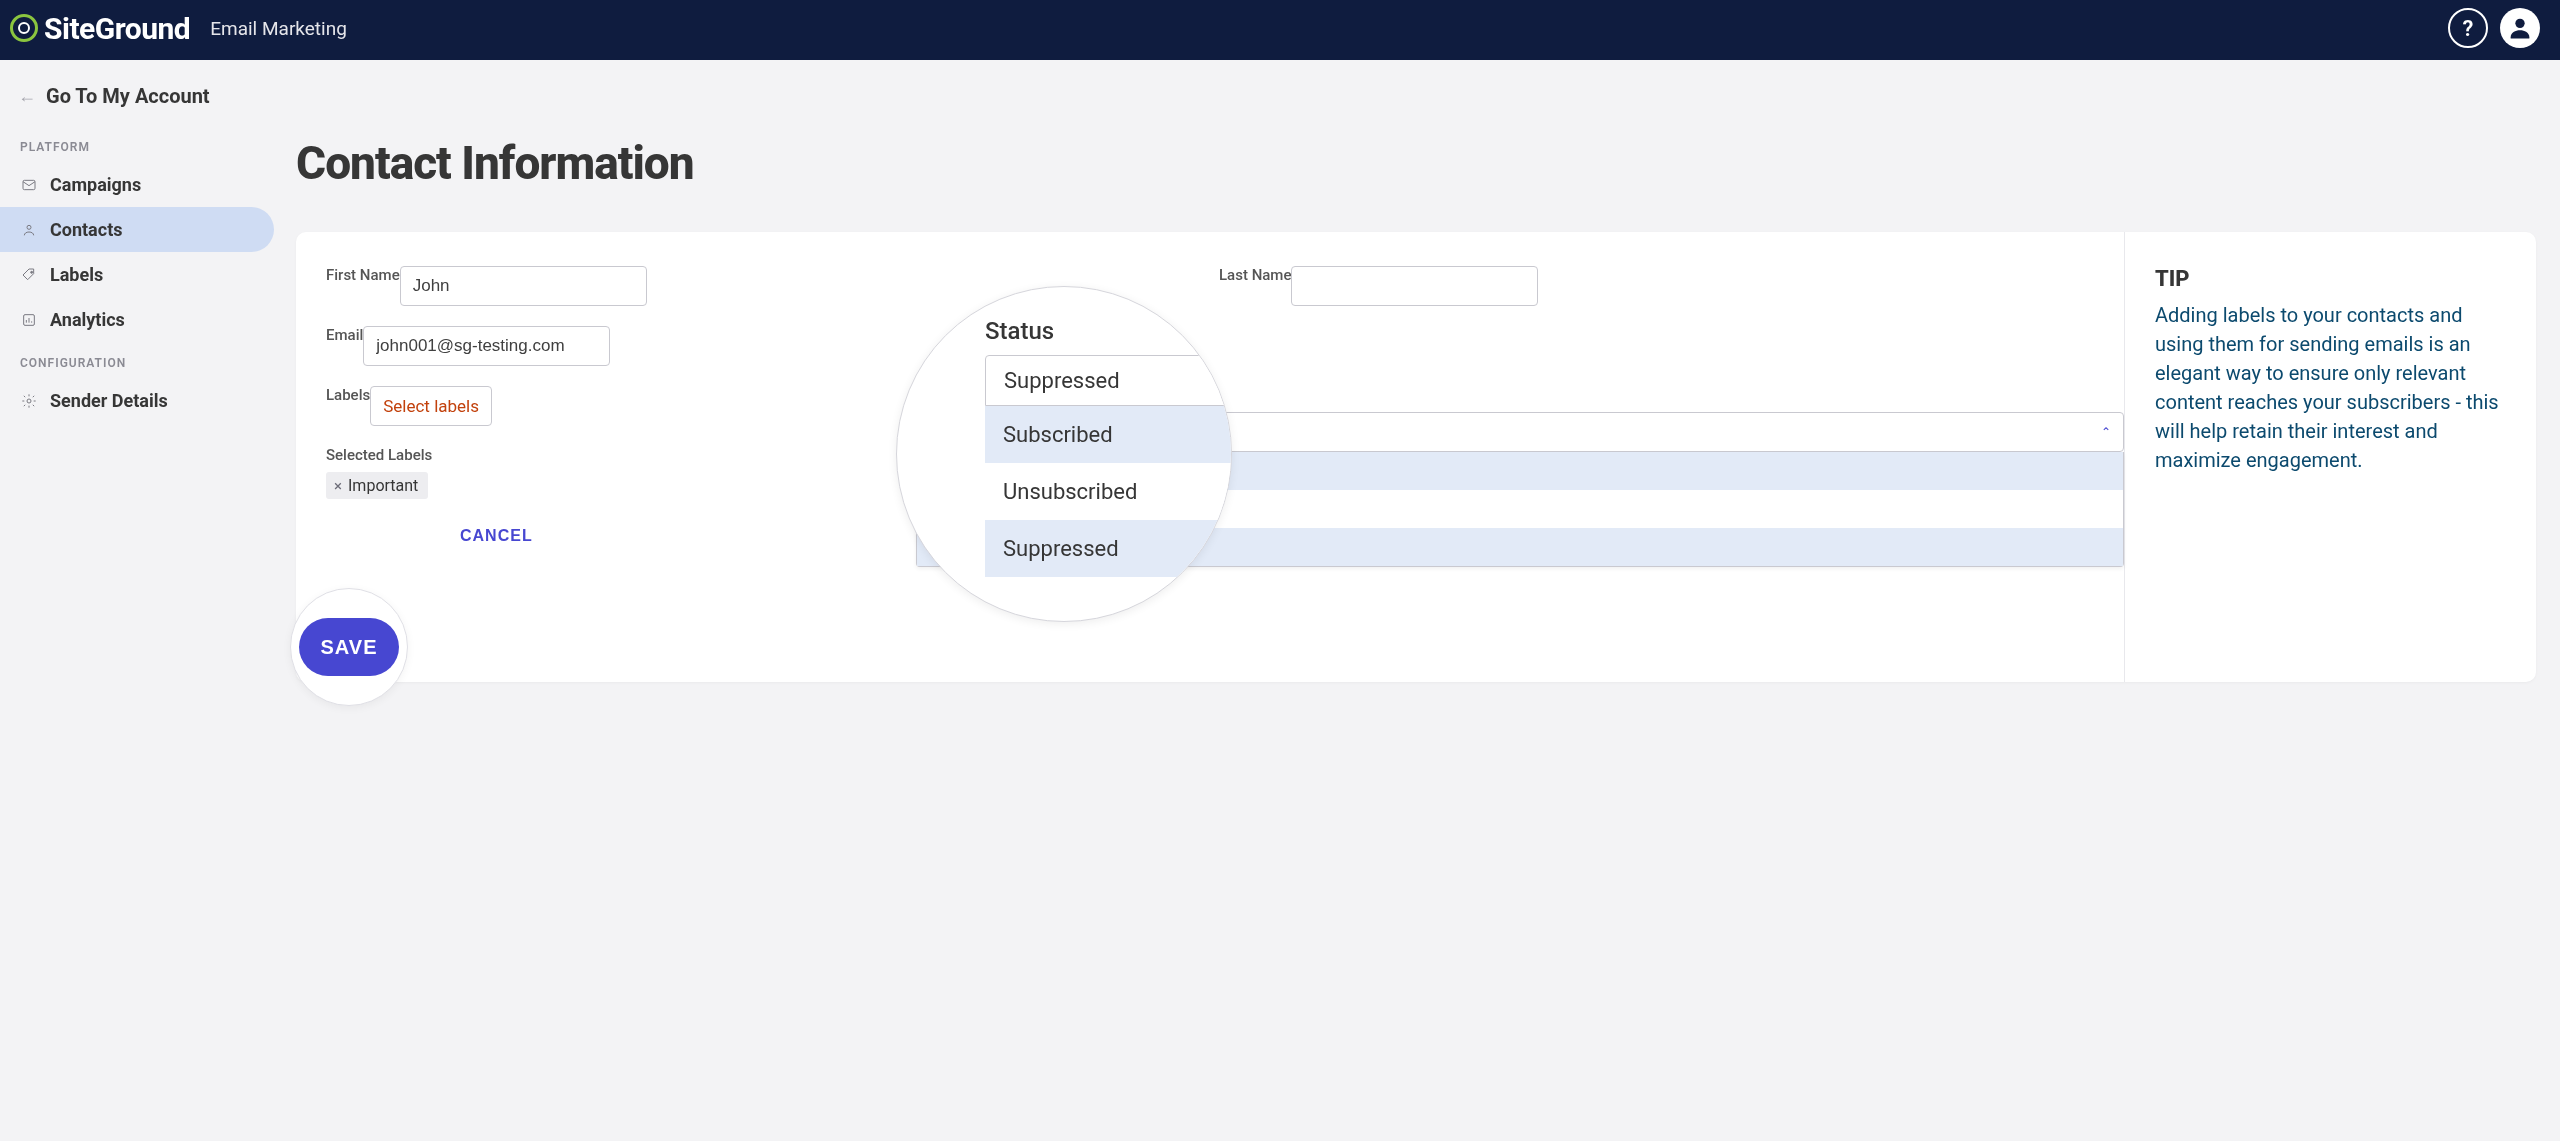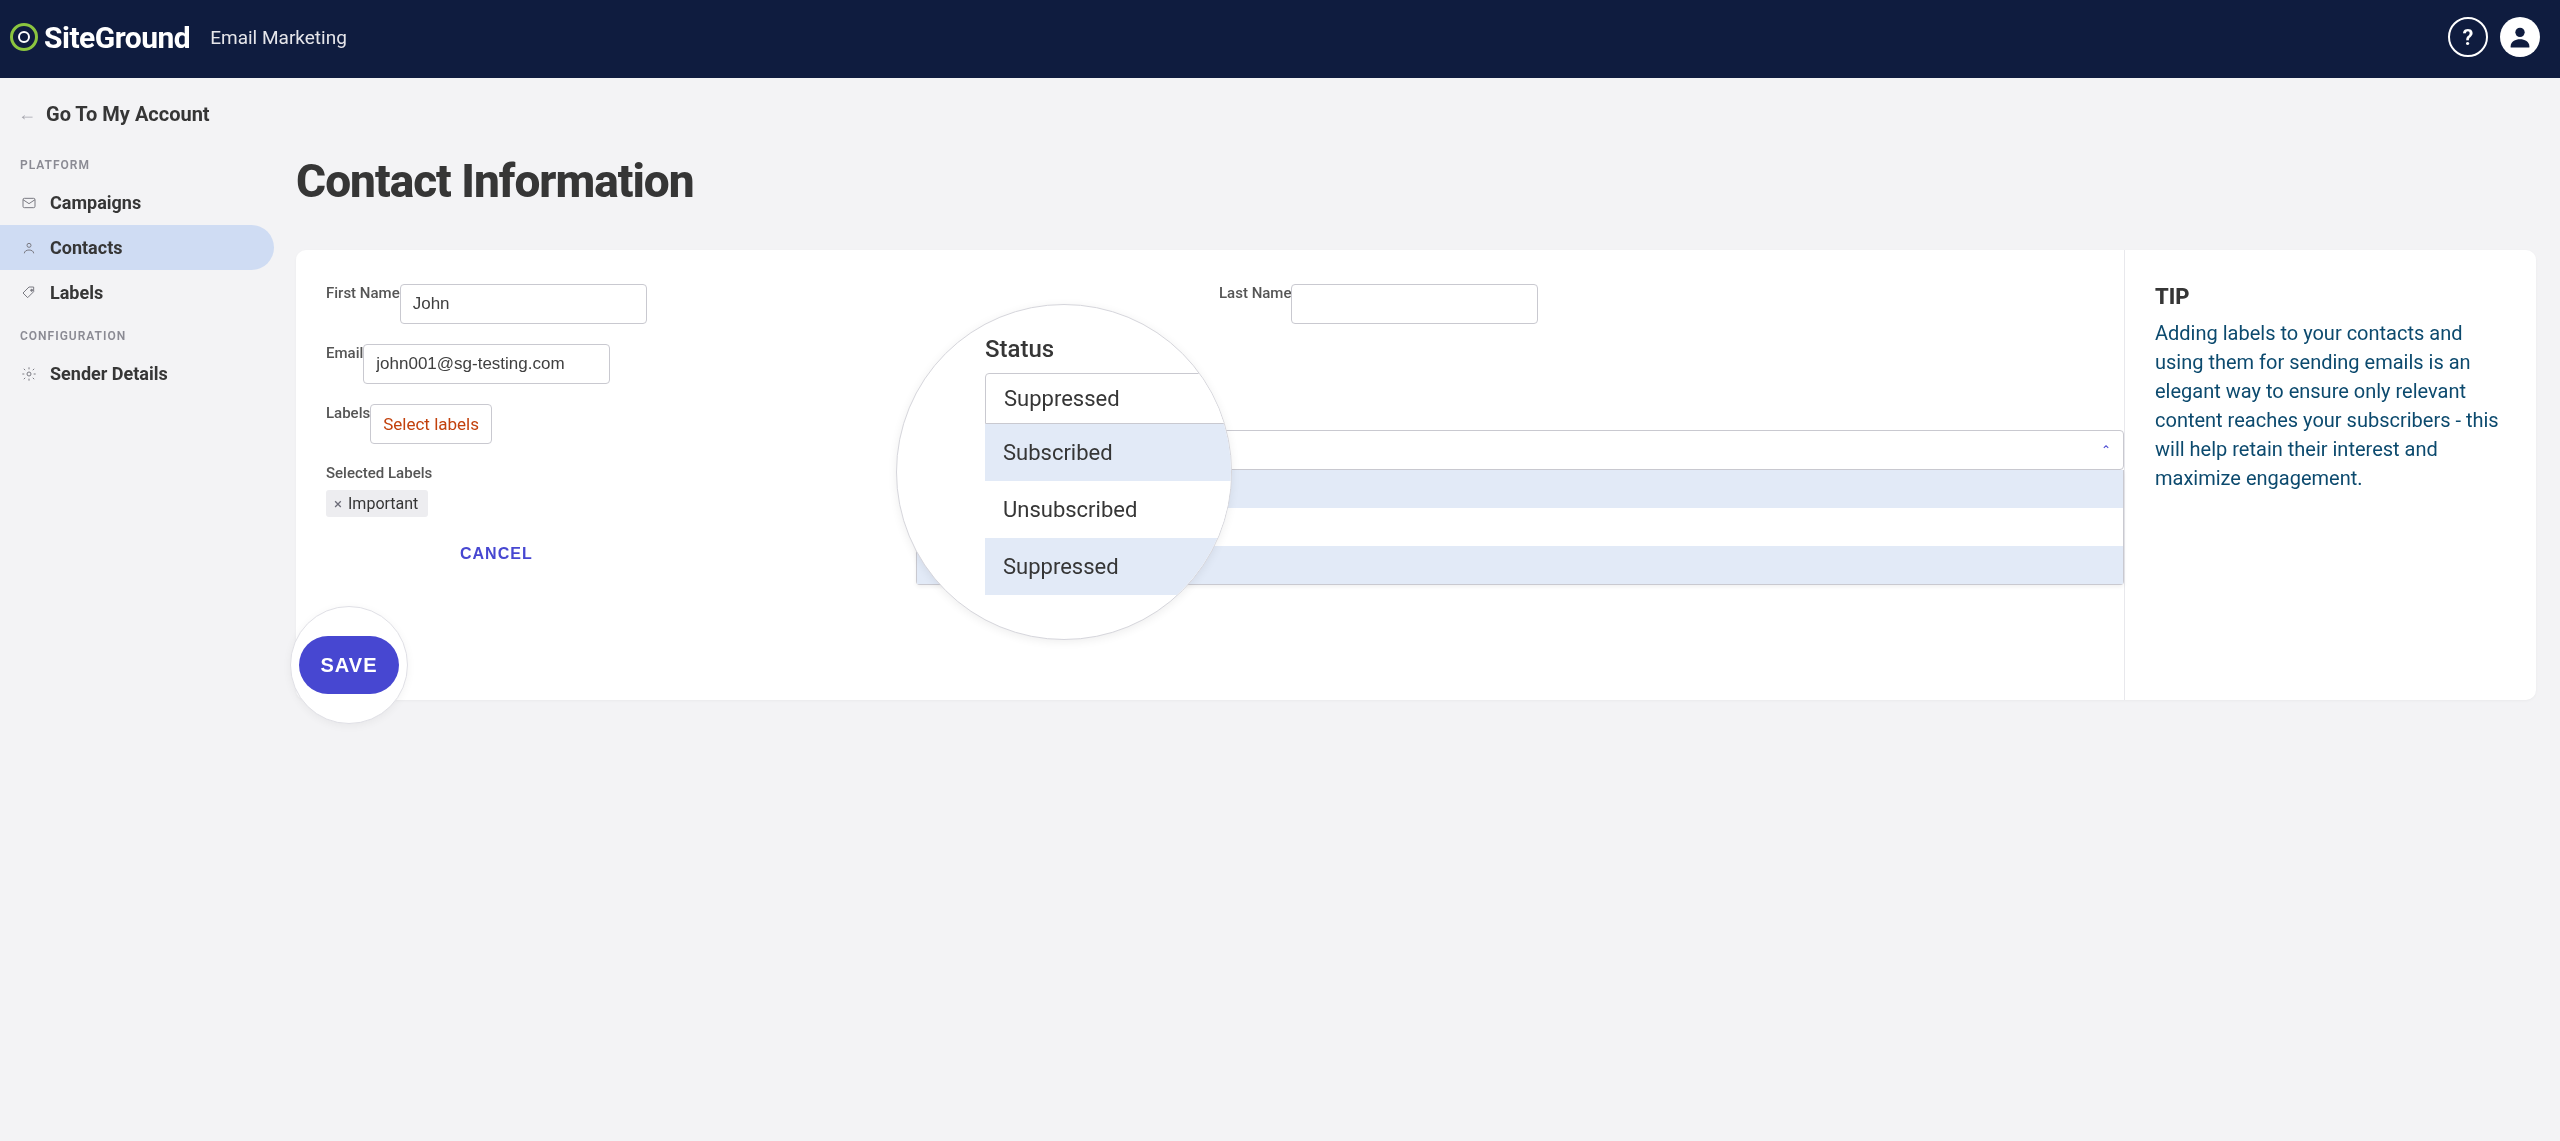--- a/index.html
+++ b/index.html
@@ -8,21 +8,21 @@
     background: #f3f3f5;
     color: #363636;
     width: 2560px;
     height: 1141px;
     overflow: hidden;
     transform-origin: top left;
   }
   
   .header {
     background: #0f1c3f;
-    height: 78px;
+    height: 60px;
     display: flex;
     align-items: center;
     padding: 0 20px 4px 10px;
     color: #fff;
   }
   .logo-group {
     display: flex;
     align-items: center;
     gap: 20px;
   }
@@ -421,20 +421,29 @@
     <div class="nav-item">
       <span class="icon">
         <svg viewBox="0 0 24 24">
             <path d="M3 12l9-9h7v7l-9 9z"></path>
             <circle cx="16" cy="8" r="1.5" fill="#7a7a82"></circle>
           </svg>
       </span>
       <span>Labels</span>
     </div>
 
+    <div class="nav-item">
+      <span class="icon">
+        <svg viewBox="0 0 24 24">
+            <rect x="4" y="4" width="16" height="16" rx="2"></rect>
+            <path d="M8 16v-4M12 16v-7M16 16v-2"></path>
+          </svg>
+      </span>
+      <span>Analytics</span>
+    </div>
 
     <div class="section-label">CONFIGURATION</div>
 
     <div class="nav-item">
       <span class="icon">
         <svg viewBox="0 0 24 24">
             <circle cx="12" cy="12" r="3"></circle>
             <path d="M12 2v3M12 19v3M4.2 4.2l2.1 2.1M17.7 17.7l2.1 2.1M2 12h3M19 12h3M4.2 19.8l2.1-2.1M17.7 6.3l2.1-2.1"></path>
           </svg>
       </span>

